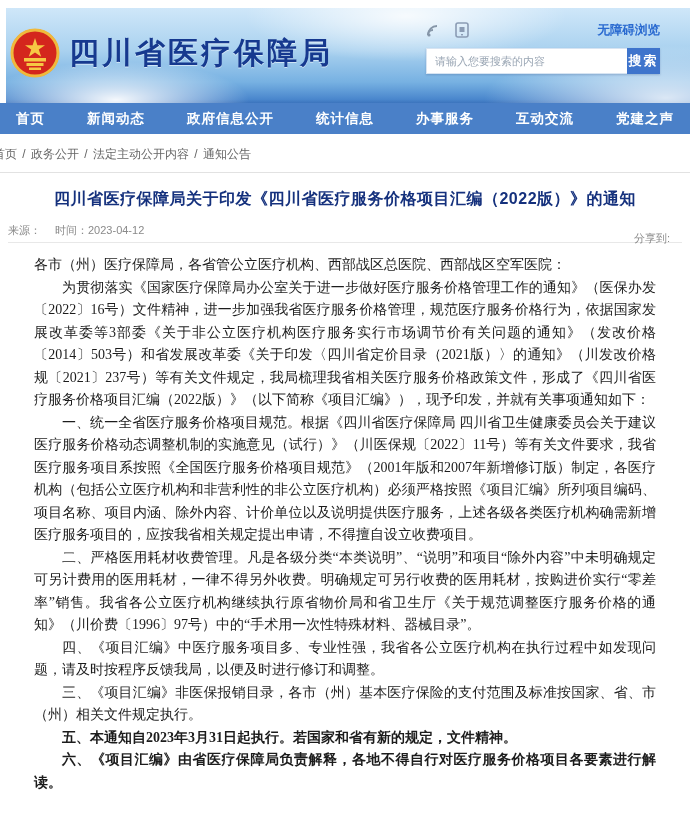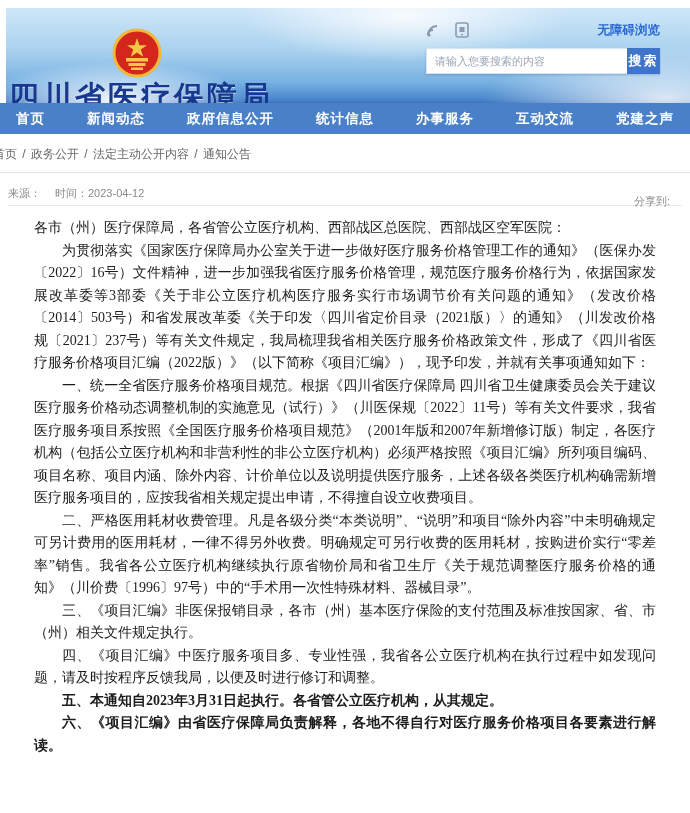--- a/index.html
+++ b/index.html
@@ -12,21 +12,21 @@
 
   
   .banner {
     margin:8px 0 0 6px; height:95px; position:relative; overflow:hidden;
     background-image:
       radial-gradient(ellipse 190px 55px at 110px 92px, rgba(255,255,255,.95), rgba(255,255,255,0) 70%),
       radial-gradient(ellipse 230px 65px at 400px 8px,  rgba(255,255,255,.85), rgba(255,255,255,0) 70%),
       radial-gradient(ellipse 260px 75px at 660px 90px, rgba(255,255,255,.8),  rgba(255,255,255,0) 70%),
       linear-gradient(180deg,#cfe7f9 0%,#a9d1ef 45%,#77b1e2 78%,#4a87cd 96%,#3c74bd 100%);
   }
-  .logo-row { position:absolute; left:3px; top:17px; display:flex; align-items:center;flex-direction:column; }
+  .logo-row { position:absolute; left:3px; top:17px; display:flex; align-items:center; }
   .emblem { width:52px; height:56px; margin-right:8px; flex:0 0 auto; }
   .logo-cn { font-size:30px; font-weight:bold; color:#16398f; letter-spacing:3px; line-height:32px;
              text-shadow:0 1px 0 rgba(255,255,255,.55); }
   .logo-en { font-size:9.5px; font-weight:bold; color:#16398f; letter-spacing:.3px; margin-top:3px; }
 
   .banner-right { position:absolute; right:30px; top:13px; width:234px; }
   .icons-row { display:flex; align-items:center; height:18px; }
   .hdr-icon { width:17px; height:16px; margin-right:11px; display:inline-block; }
   .access-link { margin-left:auto; color:#2a6ad0; font-size:12.5px; font-weight:bold; text-decoration:none; cursor:pointer; }
   .search-row { display:flex; margin-top:9px; height:26px; box-shadow:0 1px 2px rgba(30,60,110,.25); }
@@ -112,32 +112,33 @@
     <span class="nav-item">办事服务</span>
     <span class="nav-item">互动交流</span>
     <span class="nav-item">党建之声</span>
   </nav>
 
   <div class="breadcrumb">
     <span class="crumb">首页</span><span class="crumb-sep"> / </span><span class="crumb">政务公开</span><span class="crumb-sep"> / </span><span class="crumb">法定主动公开内容</span><span class="crumb-sep"> / </span><span class="crumb">通知公告</span>
   </div>
 
   <div class="article">
+    <h1 class="article-title">四川省医疗保障局关于印发《四川省医疗服务价格项目汇编（2022版）》的通知</h1>
 
     <div class="meta">
       <span>来源：</span><span class="gap"></span><span>时间：</span><span>2023-04-12</span>
       <span class="share-label">分享到:</span>
     </div>
 
     <div class="body">
       <p class="no-indent">各市（州）医疗保障局，各省管公立医疗机构、西部战区总医院、西部战区空军医院：</p>
       <p>为贯彻落实《国家医疗保障局办公室关于进一步做好医疗服务价格管理工作的通知》（医保办发〔2022〕16号）文件精神，进一步加强我省医疗服务价格管理，规范医疗服务价格行为，依据国家发展改革委等3部委《关于非公立医疗机构医疗服务实行市场调节价有关问题的通知》（发改价格〔2014〕503号）和省发展改革委《关于印发〈四川省定价目录（2021版）〉的通知》（川发改价格规〔2021〕237号）等有关文件规定，我局梳理我省相关医疗服务价格政策文件，形成了《四川省医疗服务价格项目汇编（2022版）》（以下简称《项目汇编》），现予印发，并就有关事项通知如下：</p>
       <p>一、统一全省医疗服务价格项目规范。根据《四川省医疗保障局 四川省卫生健康委员会关于建议医疗服务价格动态调整机制的实施意见（试行）》（川医保规〔2022〕11号）等有关文件要求，我省医疗服务项目系按照《全国医疗服务价格项目规范》（2001年版和2007年新增修订版）制定，各医疗机构（包括公立医疗机构和非营利性的非公立医疗机构）必须严格按照《项目汇编》所列项目编码、项目名称、项目内涵、除外内容、计价单位以及说明提供医疗服务，上述各级各类医疗机构确需新增医疗服务项目的，应按我省相关规定提出申请，不得擅自设立收费项目。</p>
       <p>二、严格医用耗材收费管理。凡是各级分类“本类说明”、“说明”和项目“除外内容”中未明确规定可另计费用的医用耗材，一律不得另外收费。明确规定可另行收费的医用耗材，按购进价实行“零差率”销售。我省各公立医疗机构继续执行原省物价局和省卫生厅《关于规范调整医疗服务价格的通知》（川价费〔1996〕97号）中的“手术用一次性特殊材料、器械目录”。</p>
+      <p>四、《项目汇编》中医疗服务项目多、专业性强，我省各公立医疗机构在执行过程中如发现问题，请及时按程序反馈我局，以便及时进行修订和调整。</p>
       <p>三、《项目汇编》非医保报销目录，各市（州）基本医疗保险的支付范围及标准按国家、省、市（州）相关文件规定执行。</p>
-      <p>四、《项目汇编》中医疗服务项目多、专业性强，我省各公立医疗机构在执行过程中如发现问题，请及时按程序反馈我局，以便及时进行修订和调整。</p>
-      <p class="bold">五、本通知自2023年3月31日起执行。各省管公立医疗机构，从其规定。</p>
+      <p class="bold">五、本通知自2023年3月31日起执行。若国家和省有新的规定，文件精神。</p>
       <p class="bold">六、《项目汇编》由省医疗保障局负责解释，各地不得自行对医疗服务价格项目各要素进行解读。</p>
 
     </div>
   </div>
 
 </div>
 
 </body></html>

